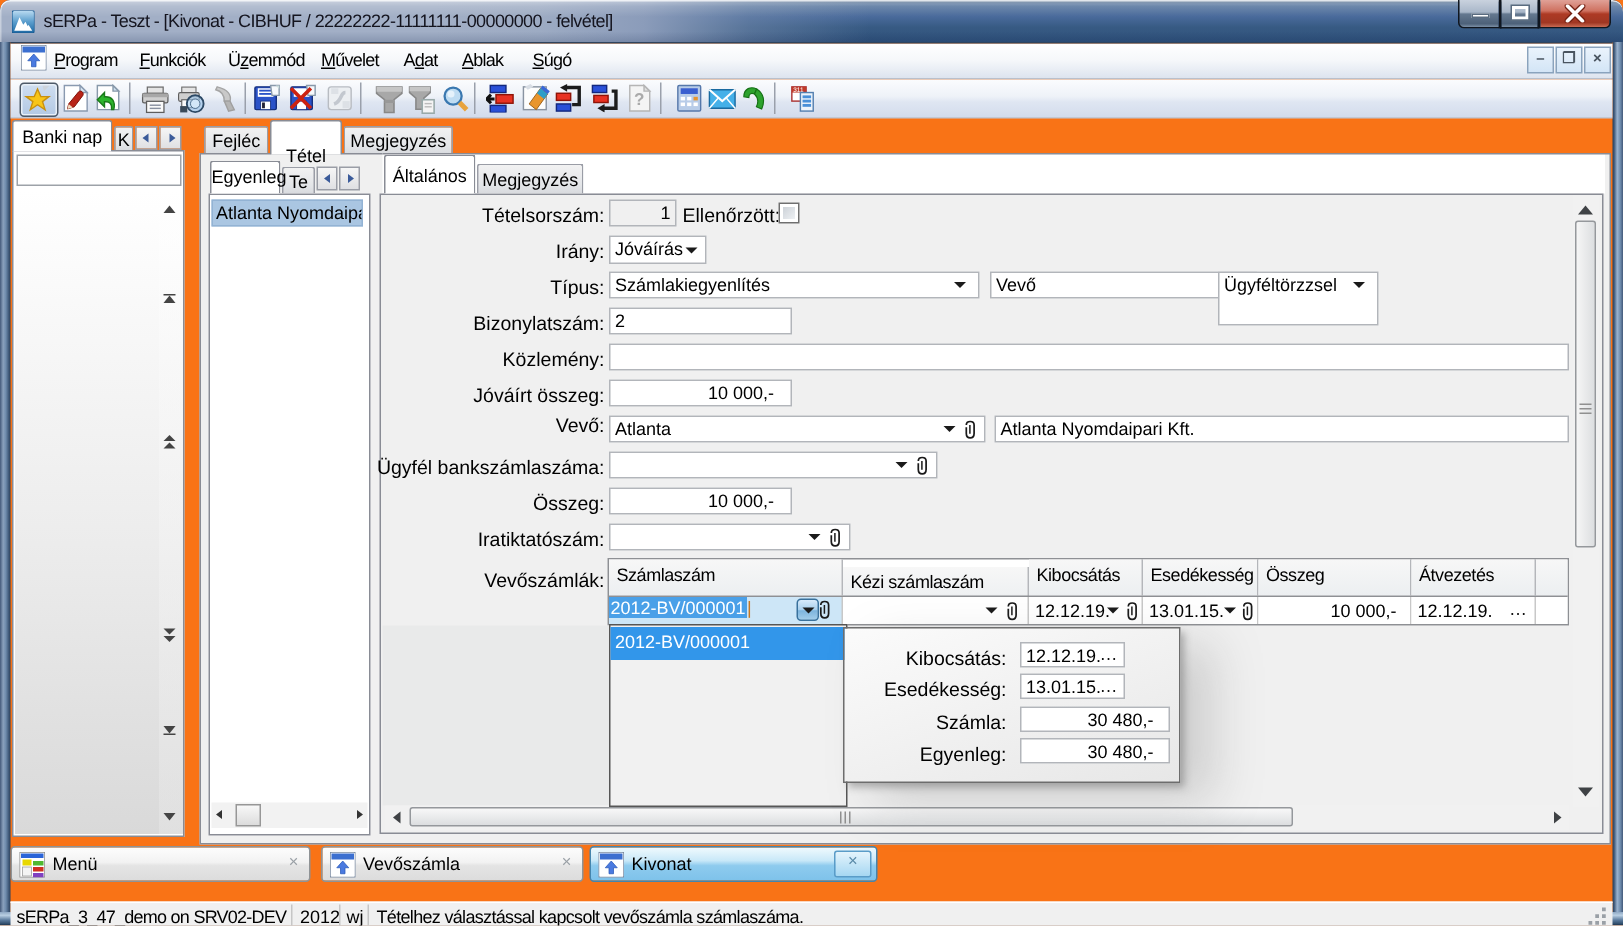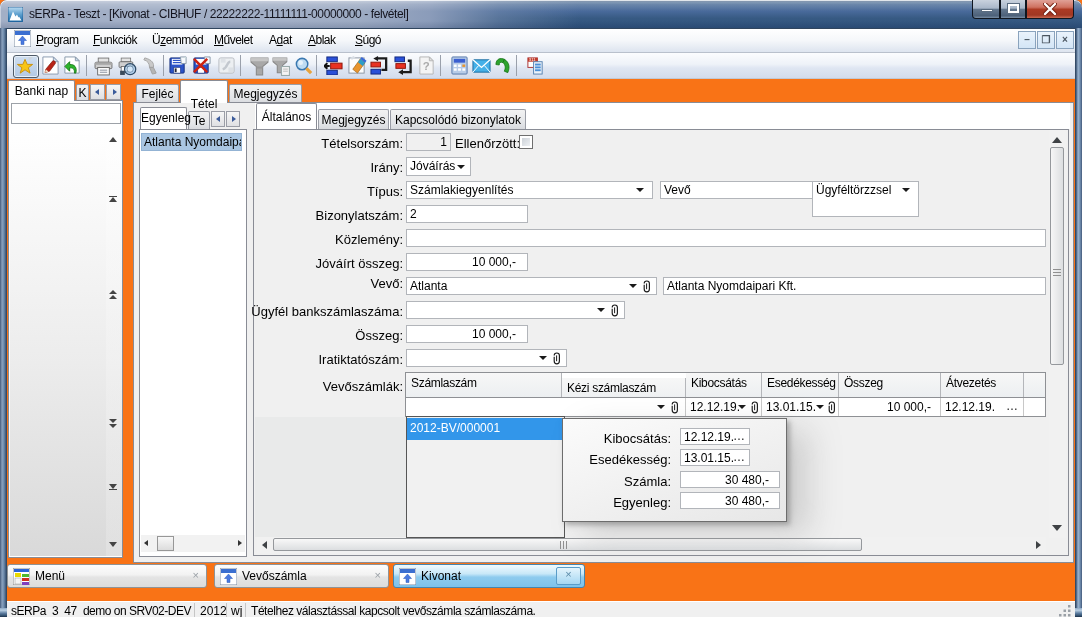--- a/index.html
+++ b/index.html
@@ -291,21 +291,20 @@
   <div style="position:absolute;left:1px;bottom:4px;width:104px;height:17px;background:#f2f2f2;">
     <div style="position:absolute;left:3px;top:5px;width:0;height:0;border-top:3.5px solid transparent;border-bottom:3.5px solid transparent;border-right:4px solid #333;"></div>
     <div style="position:absolute;left:16px;top:1px;width:17px;height:15px;background:linear-gradient(180deg,#f8f8f8,#dcdcdc);border:1px solid #979797;"></div>
     <div style="position:absolute;right:3px;top:5px;width:0;height:0;border-top:3.5px solid transparent;border-bottom:3.5px solid transparent;border-left:4px solid #333;"></div>
   </div>
 </div>
 
 <div class="abs" style="left:255px;top:102px;width:815px;height:27px;background:#fff;border-top:1px solid #898c95;z-index:2;"></div>
 <div class="tab-sel" style="left:256px;top:103px;width:61px;height:26px;padding-top:6px;z-index:4;">Általános</div>
 <div class="tab-un" style="left:318px;top:109px;width:71px;height:20px;padding-top:3px;z-index:3;">Megjegyzés</div>
-<div class="tab-un" style="left:390px;top:109px;width:136px;height:20px;padding-top:3px;z-index:3;">Kapcsolódó bizonylatok</div>
 <div class="abs" style="left:253px;top:129px;width:816px;height:427px;background:#f0f0f0;border:1px solid #898c95;z-index:2;" id="formbox"></div>
 <div id="form" class="abs" style="left:0;top:0;z-index:4;">
 
   <div class="lbl" style="left:250px;top:136px;width:153px;">Tételsorszám:</div>
   <div class="fld num" style="left:406px;top:133px;width:45px;height:18px;background:#f0f0f0;">1</div>
   <div class="lbl" style="left:455px;top:136px;width:60px;text-align:left;">Ellenőrzött:</div>
   <div class="abs" style="left:519px;top:135px;width:14px;height:14px;border:1px solid #6f6f6f;background:#fff;">
         <div style="position:absolute;left:2px;top:2px;width:8px;height:8px;background:linear-gradient(135deg,#cdd2d8,#eef1f4);"></div>
       </div>
 
@@ -359,20 +358,30 @@
   <div class="abs" style="left:405px;top:372px;width:641px;height:45px;border:1px solid #8e9094;background:#fff;">
     <div class="th" style="left:0;top:0;width:156px;height:24px;">Számlaszám</div>
     <div class="th" style="left:156px;top:5px;width:124px;height:24px;">Kézi számlaszám</div>
     <div class="th" style="left:280px;top:0;width:76px;height:24px;">Kibocsátás</div>
     <div class="th" style="left:356px;top:0;width:77px;height:24px;">Esedékesség</div>
     <div class="th" style="left:433px;top:0;width:102px;height:24px;">Összeg</div>
     <div class="th" style="left:535px;top:0;width:83px;height:24px;">Átvezetés</div>
     <div class="th" style="left:618px;top:0;width:21px;height:24px;border-right:none;"></div>
     <div class="abs" style="left:0;top:24px;width:639px;height:1px;background:#8e9094;"></div>
 
+    <div class="td" style="left:0;top:25px;width:156px;height:18px;background:#cde6f7;">
+      <span style="background:#4aa0e8;color:#fff;padding:0 1px;">2012-BV/000001</span><span style="color:#c87820;">|</span>
+      <div style="position:absolute;right:15px;top:1px;width:15px;height:15px;border:1px solid #39719c;border-radius:3px;background:linear-gradient(180deg,#d7eafa 0%,#a8cfec 50%,#7db4dd 55%,#a2cdea 100%);">
+            <div class="dar" style="left:3px;top:5px;"></div>
+          </div>
+      <svg class="clip" style="right:6px;top:2px;" width="10" height="13" viewBox="0 0 10 13">
+            <path d="M2.2 3.4 C2.2 1.9 3.2 1 4.8 1 C6.4 1 7.4 1.9 7.4 3.4 L7.4 9 C7.4 10.7 6.5 11.9 4.8 11.9 C3.1 11.9 2.2 10.7 2.2 9 L2.2 4.8" fill="none" stroke="#1a1a1a" stroke-width="1.15"></path>
+            <path d="M4.6 3.4 L4.6 9.2" stroke="#1a1a1a" stroke-width="1.0"></path>
+          </svg>
+    </div>
     <div class="td" style="left:156px;top:25px;width:124px;height:18px;">
       <div class="dar" style="right:20px;top:7px;"></div>
       <svg class="clip" style="right:5px;top:3px;" width="10" height="13" viewBox="0 0 10 13">
             <path d="M2.2 3.4 C2.2 1.9 3.2 1 4.8 1 C6.4 1 7.4 1.9 7.4 3.4 L7.4 9 C7.4 10.7 6.5 11.9 4.8 11.9 C3.1 11.9 2.2 10.7 2.2 9 L2.2 4.8" fill="none" stroke="#1a1a1a" stroke-width="1.15"></path>
             <path d="M4.6 3.4 L4.6 9.2" stroke="#1a1a1a" stroke-width="1.0"></path>
           </svg>
     </div>
     <div class="td" style="left:280px;top:25px;width:76px;height:18px;padding:2px 0 0 4px;">12.12.19.
       <div class="dar" style="right:15px;top:7px;"></div>
       <svg class="clip" style="right:1px;top:3px;" width="10" height="13" viewBox="0 0 10 13">

